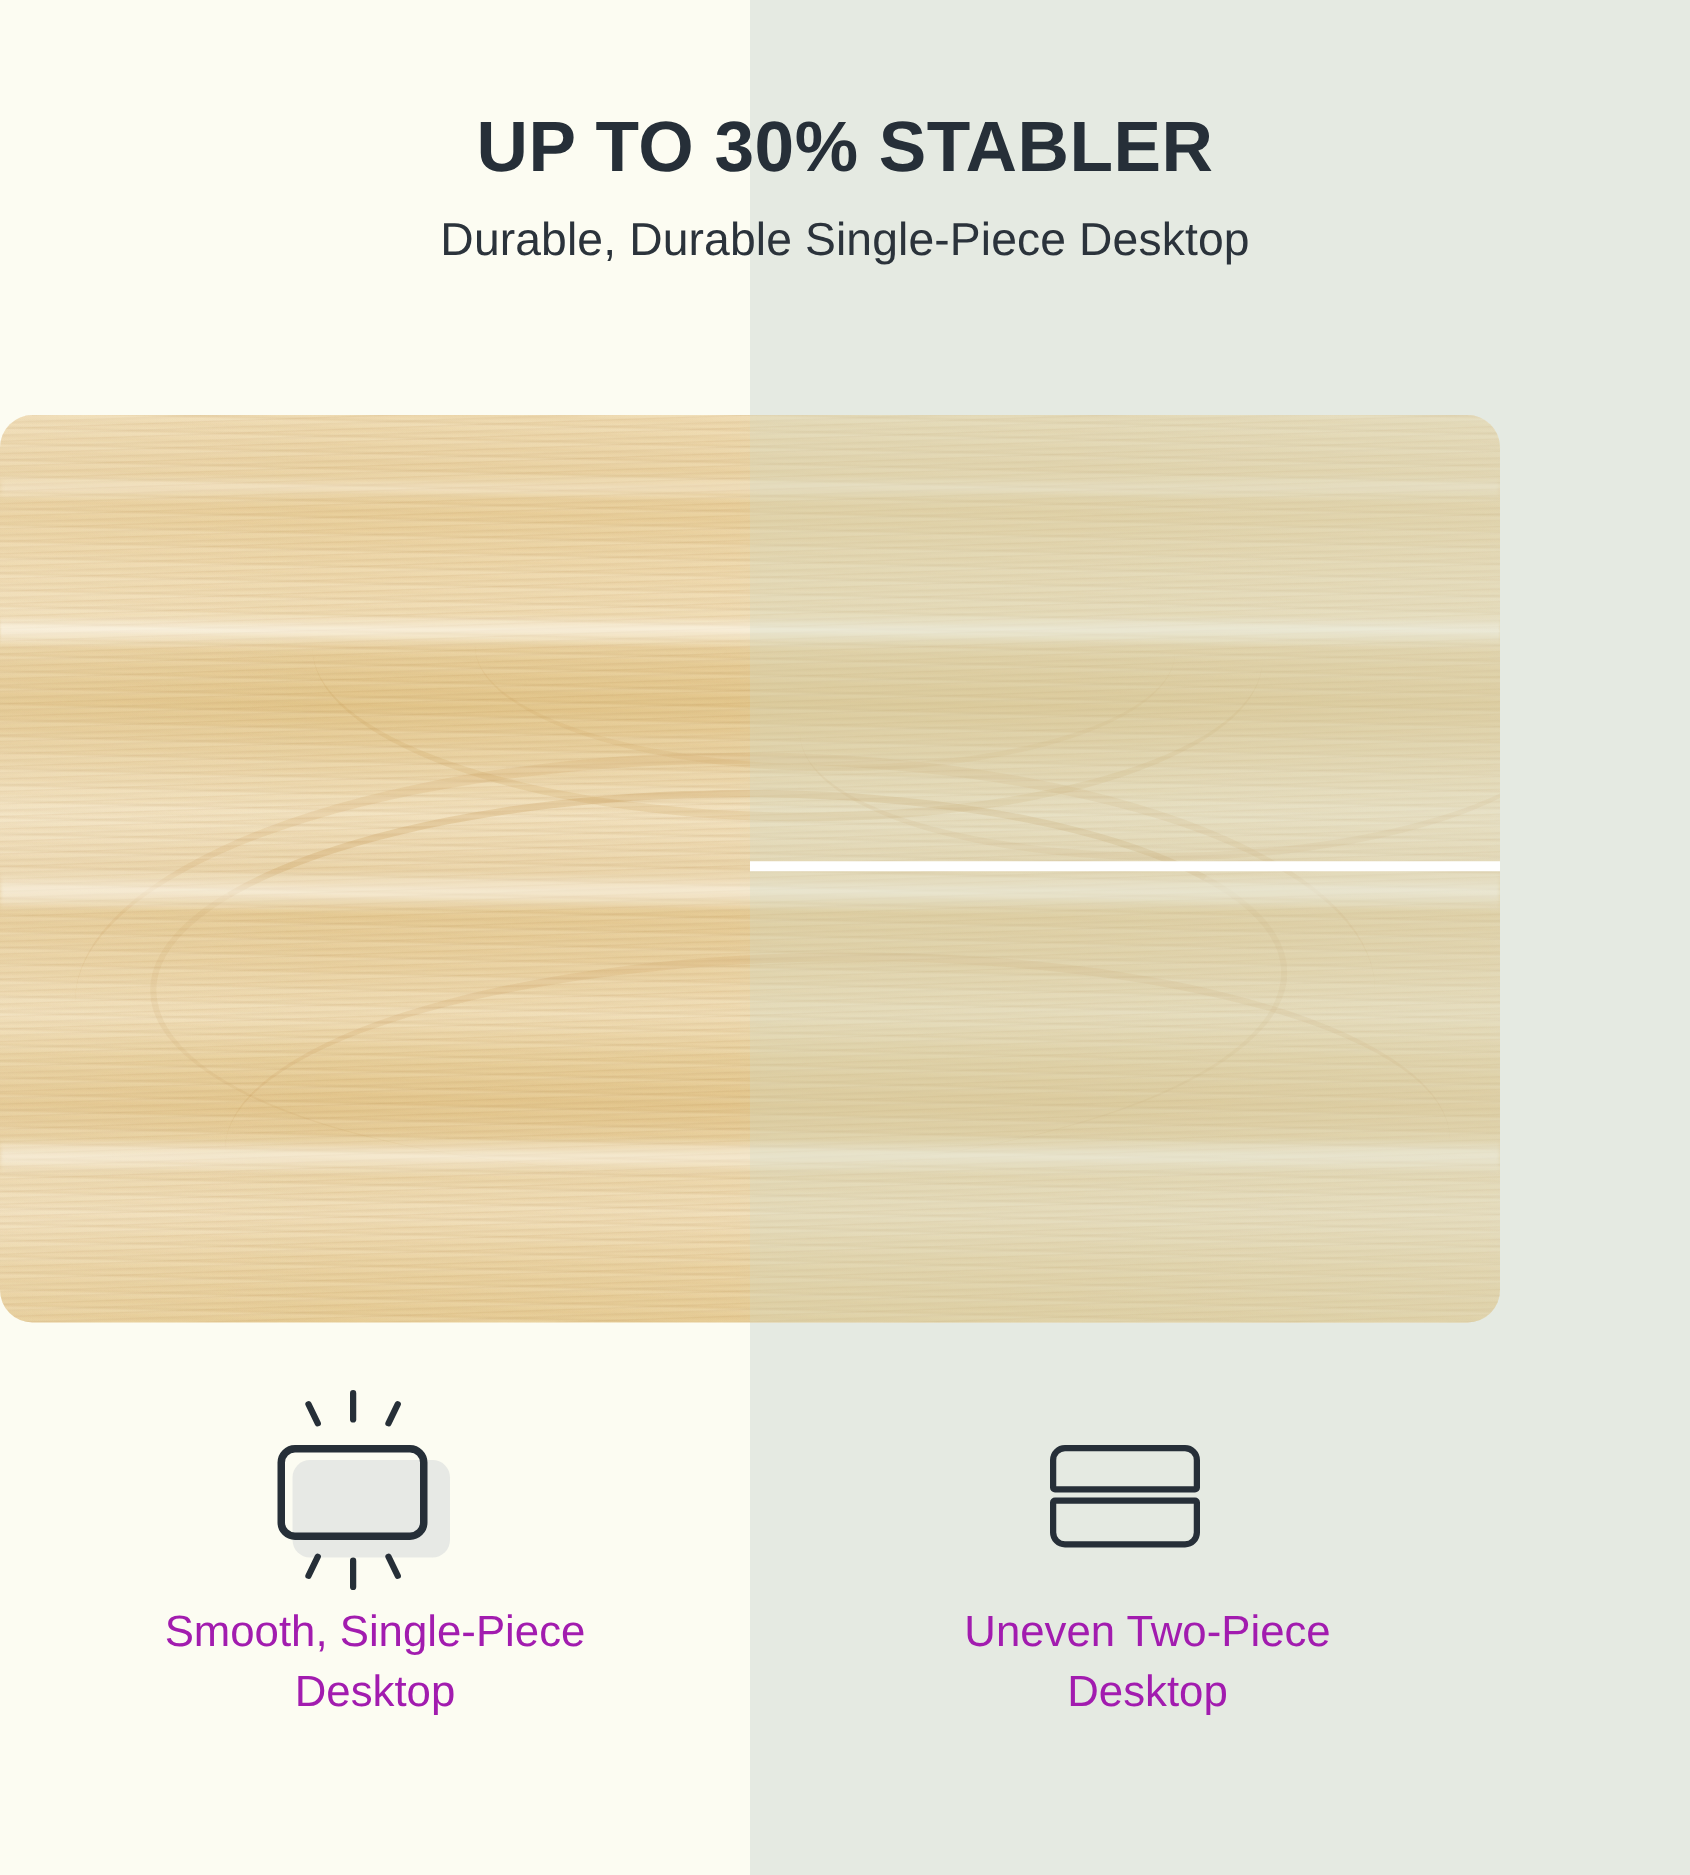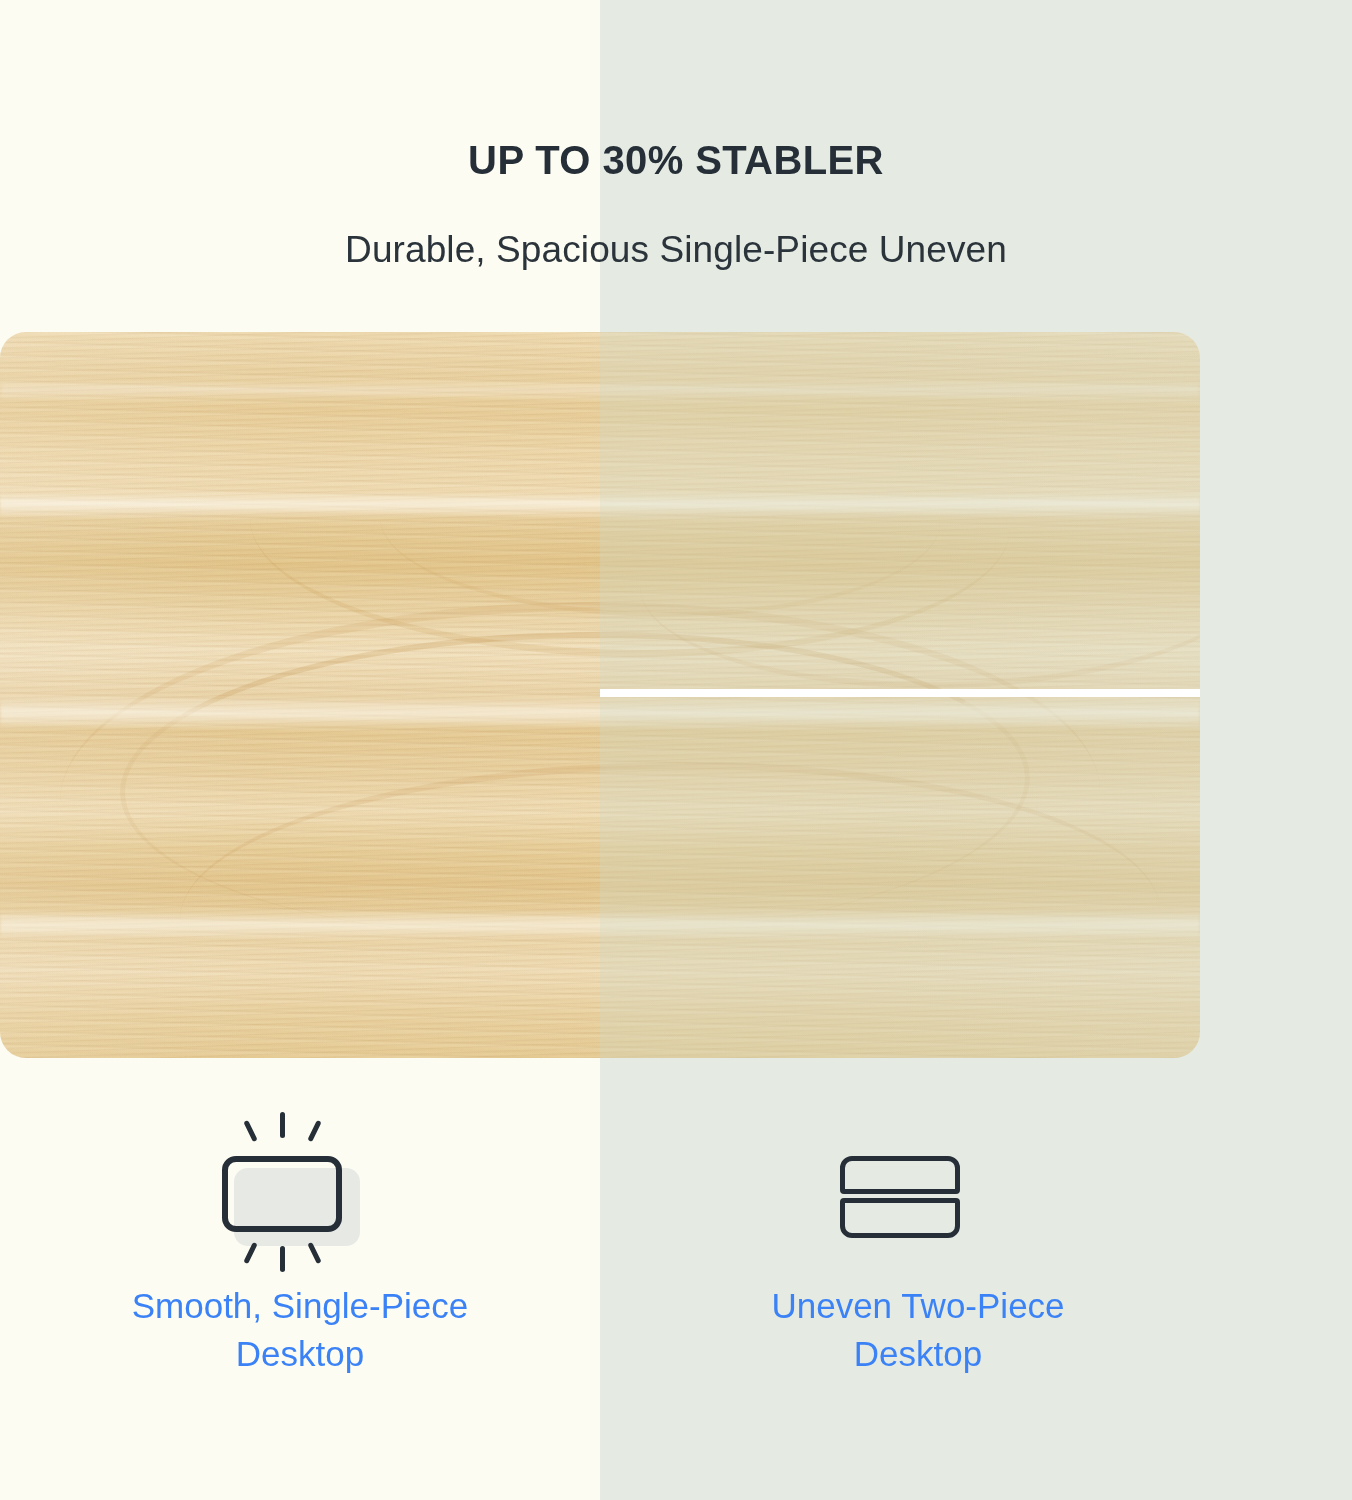--- a/index.html
+++ b/index.html
@@ -38,23 +38,23 @@
 
   
   .header {
     position: absolute;
     left: 0; top: 0;
     width: 1352px;
     text-align: center;
     z-index: 5;
   }
   .title {
-    margin: 16px;
-    padding-top: 112px;
-    font-size: 40px;
+    margin: 0;
+    padding-top: 86px;
+    font-size: 57px;
     line-height: 64px;
     font-weight: 700;
     letter-spacing: 0.4px;
     color: #262F38;
   }
   .subtitle {
     margin: 0;
     padding-top: 20px;
     font-size: 37px;
     line-height: 44px;
@@ -317,36 +317,36 @@
     border-radius: 4px 4px 12px 12px;
     box-sizing: border-box;
   }
 
   .caption {
     margin-top: 22px;
     text-align: center;
     font-size: 35px;
     line-height: 48px;
     font-weight: 400;
-    color: #3b82f6;
+    color: #a21caf;
     max-width: 520px;
     white-space: pre-line;
   }
 </style>
 </head>
 <body>
 
 <div id="page">
 
   <div class="bg-left"></div>
   <div class="bg-right"></div>
 
   <div class="header">
     <h1 class="title">UP TO 30% STABLER</h1>
-    <p class="subtitle">Durable, Spacious Single-Piece Uneven</p>
+    <p class="subtitle">Durable, Durable Single-Piece Desktop</p>
   </div>
 
   <div class="desk-wrap">
     <div class="desk">
       <div class="grain-fine"></div>
       <div class="grain-fine2"></div>
 
       <div class="grain-arc arc1"></div>
       <div class="grain-arc arc2"></div>
       <div class="grain-arc arc3"></div>

